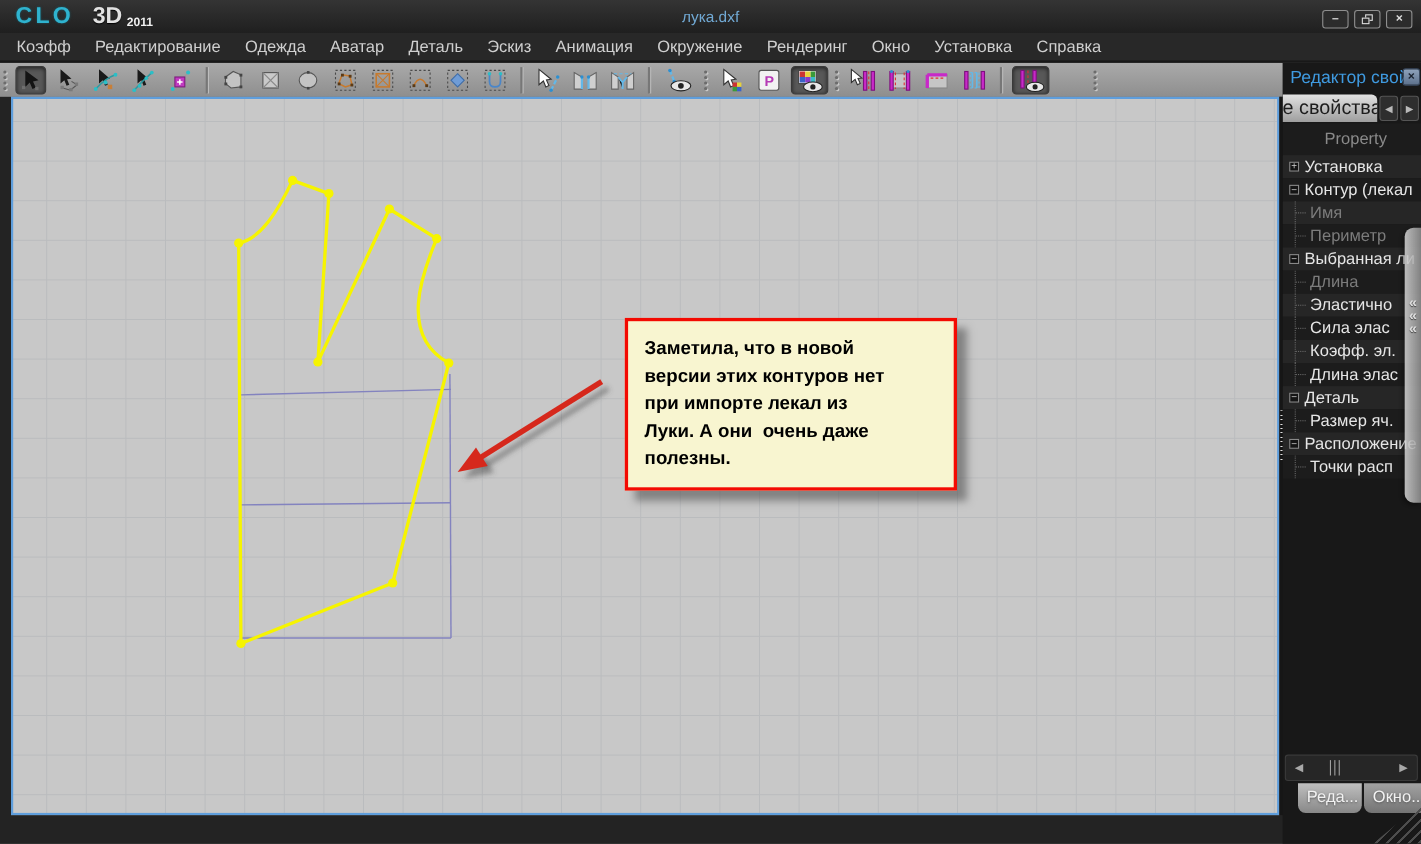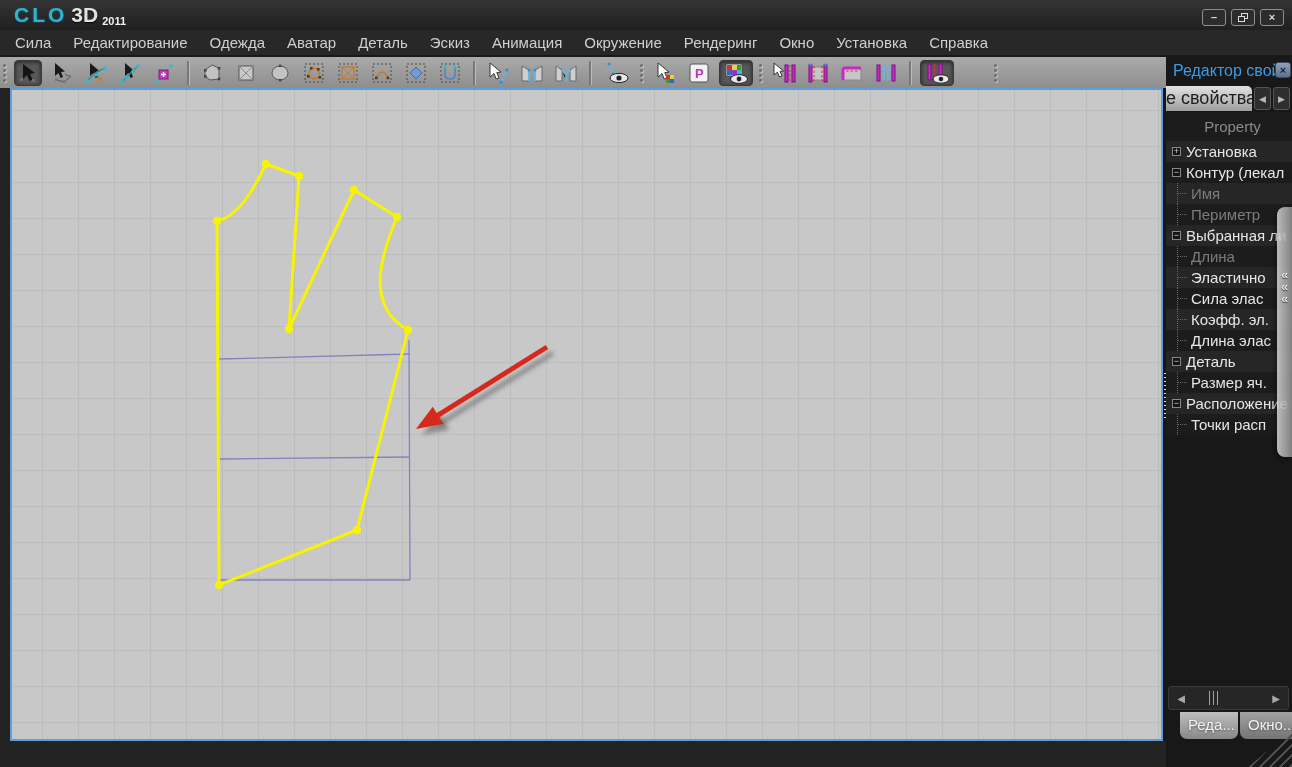--- a/index.html
+++ b/index.html
@@ -5,21 +5,21 @@
   * { box-sizing: border-box; margin: 0; padding: 0; }
   html,body { width:1292px; height:767px; overflow:hidden; background:#232323;
               font-family:"Liberation Sans", sans-serif; }
 
   
   .titlebar { position:absolute; left:0; top:0; width:1292px; height:30px;
               background:linear-gradient(#343434,#1f1f1f); }
   .logo { position:absolute; left:14px; top:3px; display:flex; align-items:flex-start; }
   .logo-clo { font-size:21px; font-weight:bold; letter-spacing:3px; color:#2fb3cf;
               text-shadow:0 0 2px #1species; text-shadow:0 0 2px #18616f; }
-  .logo-3d { font-size:21px; font-weight:bold; color:#e2e2e2; margin-left:4px;
+  .logo-3d { font-size:21px; font-weight:bold; color:#e2e2e2; margin-left:17px;
              text-shadow:0 1px 1px #000; }
   .logo-year { font-size:11px; font-weight:bold; color:#f0f0f0; margin-left:4px; margin-top:12px; }
   .doc-title { position:absolute; left:0; right:0; top:7px; text-align:center;
                font-size:14px; color:#71a9d4; }
   .winbtns { position:absolute; right:8px; top:9px; display:flex; gap:5px; }
   .winbtn { width:24px; height:17px; background:#2c2c2c; border:1px solid #8f8f8f;
             border-radius:3px; color:#dcdcdc; font-size:11px; font-weight:bold;
             display:flex; align-items:center; justify-content:center; line-height:1; }
   .restore-glyph { position:relative; width:10px; height:9px; }
   .restore-glyph span:first-child { position:absolute; right:0; top:0; width:7px; height:6px; border:1px solid #dcdcdc; }
@@ -124,38 +124,39 @@
 </style>
 </head>
 <body>
 
 <div class="titlebar">
   <div class="logo">
     <span class="logo-clo">CLO</span>
     <span class="logo-3d">3D</span>
     <span class="logo-year">2011</span>
   </div>
+  <div class="doc-title">лука.dxf</div>
   <div class="winbtns">
     <div class="winbtn">
         <span>–</span>
       </div>
     <div class="winbtn">
         <span class="restore-glyph">
           <span></span>
           <span></span>
         </span>
       </div>
     <div class="winbtn">
         <span>×</span>
       </div>
   </div>
 </div>
 
 <div class="menubar">
-    <span class="menu-item">Сила</span>
+    <span class="menu-item">Коэфф</span>
     <span class="menu-item">Редактирование</span>
     <span class="menu-item">Одежда</span>
     <span class="menu-item">Аватар</span>
     <span class="menu-item">Деталь</span>
     <span class="menu-item">Эскиз</span>
     <span class="menu-item">Анимация</span>
     <span class="menu-item">Окружение</span>
     <span class="menu-item">Рендеринг</span>
     <span class="menu-item">Окно</span>
     <span class="menu-item">Установка</span>
@@ -433,20 +434,27 @@
       <circle cx="385" cy="127" r="4.2" fill="#f6f400"></circle>
       <circle cx="396" cy="240" r="4.2" fill="#f6f400"></circle>
       <circle cx="345" cy="440" r="4.2" fill="#f6f400"></circle>
       <circle cx="207" cy="495" r="4.2" fill="#f6f400"></circle>
       <line x1="541" y1="263" x2="426.95269187401146" y2="334.38839134603865" stroke="rgba(70,70,70,0.45)" stroke-width="5" filter="url(#soft-blur)"></line>
       <polygon points="410,345 426.7326951092342,322.72856281284453 437.3443037631955,339.68125468685594" fill="rgba(70,70,70,0.45)" filter="url(#soft-blur)"></polygon>
       <line x1="535" y1="257" x2="420.95269187401146" y2="328.38839134603865" stroke="#d6281c" stroke-width="5"></line>
       <polygon points="404,339 420.7326951092342,316.72856281284453 431.3443037631955,333.68125468685594" fill="#d6281c"></polygon>
     </svg>
 
+  <div class="note">
+    <div class="note-text">Заметила, что в новой
+версии этих контуров нет
+при импорте лекал из
+Луки. А они  очень даже
+полезны.</div>
+  </div>
 </div>
 
 <div class="splitter">
   <div class="vgrip"></div>
 </div>
 
 <div class="panel">
   <div class="panel-titlebar">
     <div class="panel-title">Редактор свойс</div>
     <div class="panel-close">

